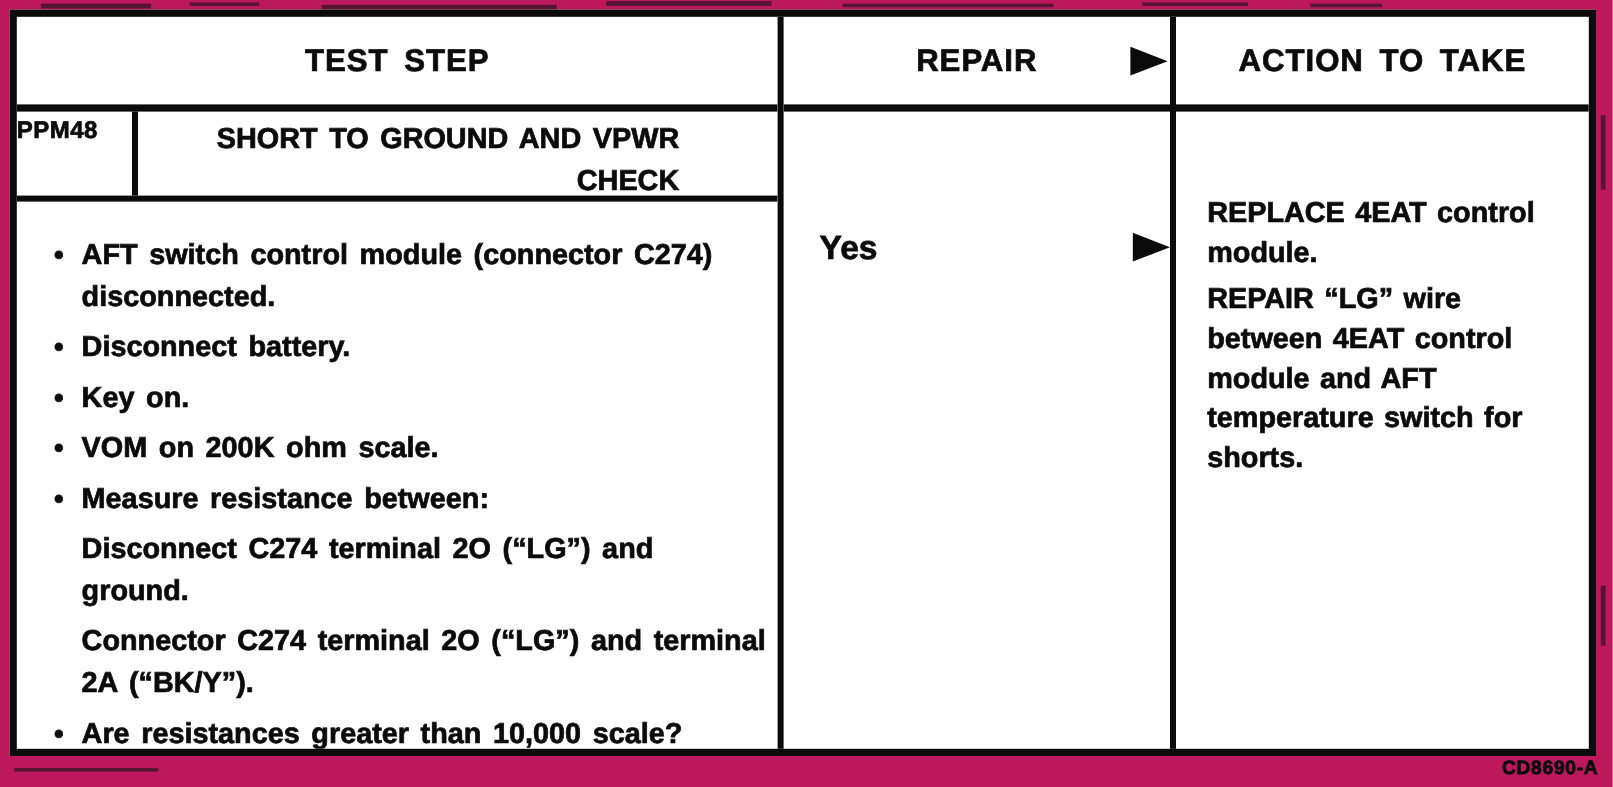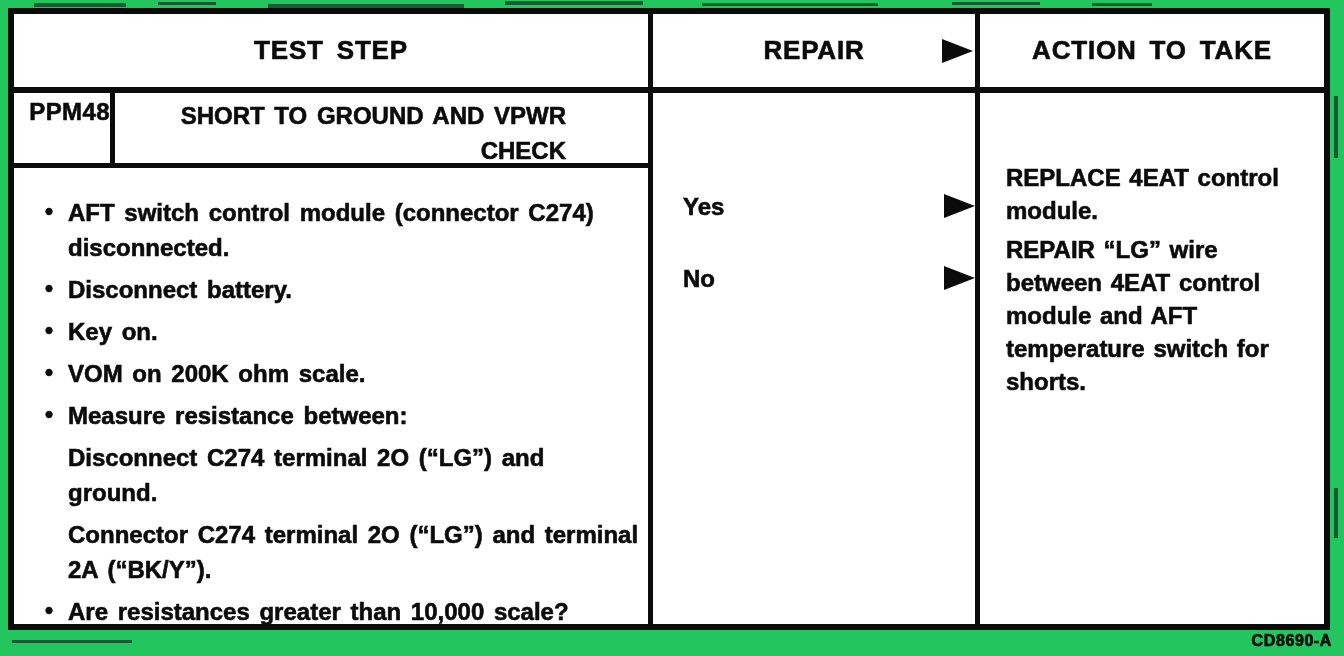--- a/index.html
+++ b/index.html
@@ -10,21 +10,21 @@
     background: #ffffff;
     font-family: "Liberation Sans", sans-serif;
     font-weight: 700;
     color: #0b0b0b;
     overflow: hidden;
   }
   .page {
     position: relative;
     width: 1344px;
     height: 656px;
-    background: #22c55e;
+    background: #be185d;
   }
   
   .doc-table {
     position: absolute;
     left: 8px;
     top: 8px;
     width: 1322px;
     height: 622px;
     box-sizing: border-box;
     border: 6px solid #0b0b0b;
@@ -62,23 +62,23 @@
     height: 75px;
     box-sizing: border-box;
     border-bottom: 5px solid #0b0b0b;
     display: flex;
   }
   .ppm-box {
     width: 101px;
     flex: 0 0 101px;
     box-sizing: border-box;
     border-right: 5px solid #0b0b0b;
-    font-size: 24px;
+    font-size: 20px;
     padding-top: 5px;
-    text-align: right;
+    text-align: left;
     letter-spacing: 0.4px;
   }
   .test-title {
     padding: 5px 0 0 11px;
     font-size: 24px;
     line-height: 35px;
     max-width: 440px;
     word-spacing: 3px;
     text-align: right;
   }
@@ -94,21 +94,21 @@
   .step .bullet {
     width: 23px;
     flex: 0 0 23px;
     font-size: 23px;
   }
   .step.sub { padding-left: 23px; }
 
   
   .result-body {
     padding: 100px 0 0 30px;
-    font-size: 24px;
+    font-size: 28px;
     line-height: 28px;
   }
   .result-row { position: relative; margin-bottom: 44px; }
   .arrow {
     width: 0;
     height: 0;
     border-top: 12px solid transparent;
     border-bottom: 12px solid transparent;
     border-left: 31px solid #0b0b0b;
     display: inline-block;
@@ -210,21 +210,20 @@
         </div>
     </div>
 
     <div class="col col-result">
       <div class="cell-header">
         <span>REPAIR</span>
         <span class="arrow hdr-arrow"></span>
       </div>
       <div class="result-body">
           <div class="result-row"><span>Yes</span><span class="arrow"></span></div>
-          <div class="result-row"><span>No</span><span class="arrow"></span></div>
         </div>
     </div>
 
     <div class="col col-action">
       <div class="cell-header">
         <span>ACTION TO TAKE</span>
       </div>
       <div class="action-body">
           <p class="action-p">REPLACE 4EAT control module.</p>
           <p class="action-p">REPAIR “LG” wire between 4EAT control module and AFT temperature switch for shorts.</p>

